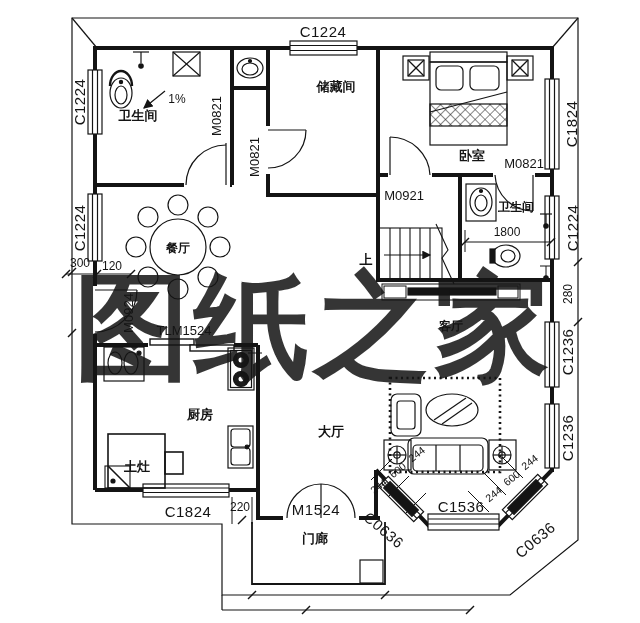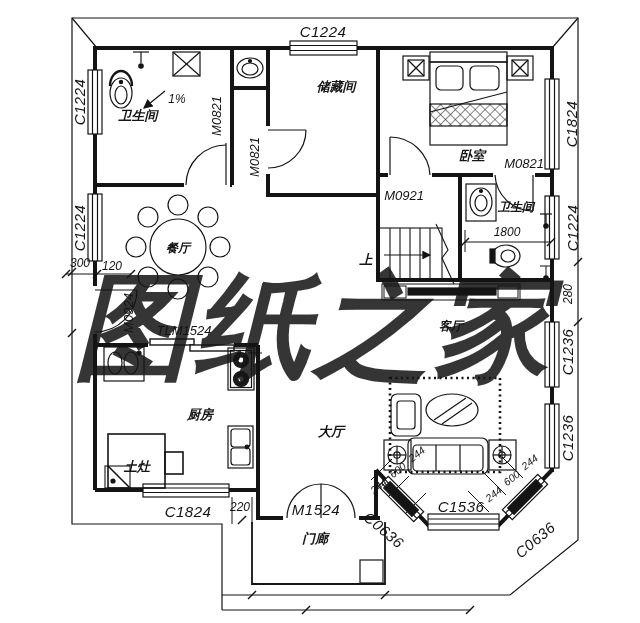--- a/index.html
+++ b/index.html
@@ -1,17 +1,17 @@
 <!DOCTYPE html>
 <html><head>
 <meta charset="utf-8">
 <style>
   html,body{margin:0;padding:0;background:#fff;}
   #stage{position:relative;width:640px;height:623px;background:#ffffff;overflow:hidden;
-         font-family:"Liberation Sans", sans-serif;font-style:italic;}
+         font-family:"Liberation Sans", sans-serif;}
   svg{position:absolute;left:0;top:0;}
   text{fill:#141414;font-family:"Liberation Sans", sans-serif;}
   .code{font-size:15px;letter-spacing:0.5px;}
   .code-s{font-size:13px;}
   .cn{font-size:13px;font-weight:600;}
   .cn-s{font-size:12px;font-weight:600;}
   .dim{font-size:12px;}
   .dim-s{font-size:10.5px;}
   .wm{font-size:116px;font-weight:bold;letter-spacing:4px;opacity:0.86;}
 </style>

